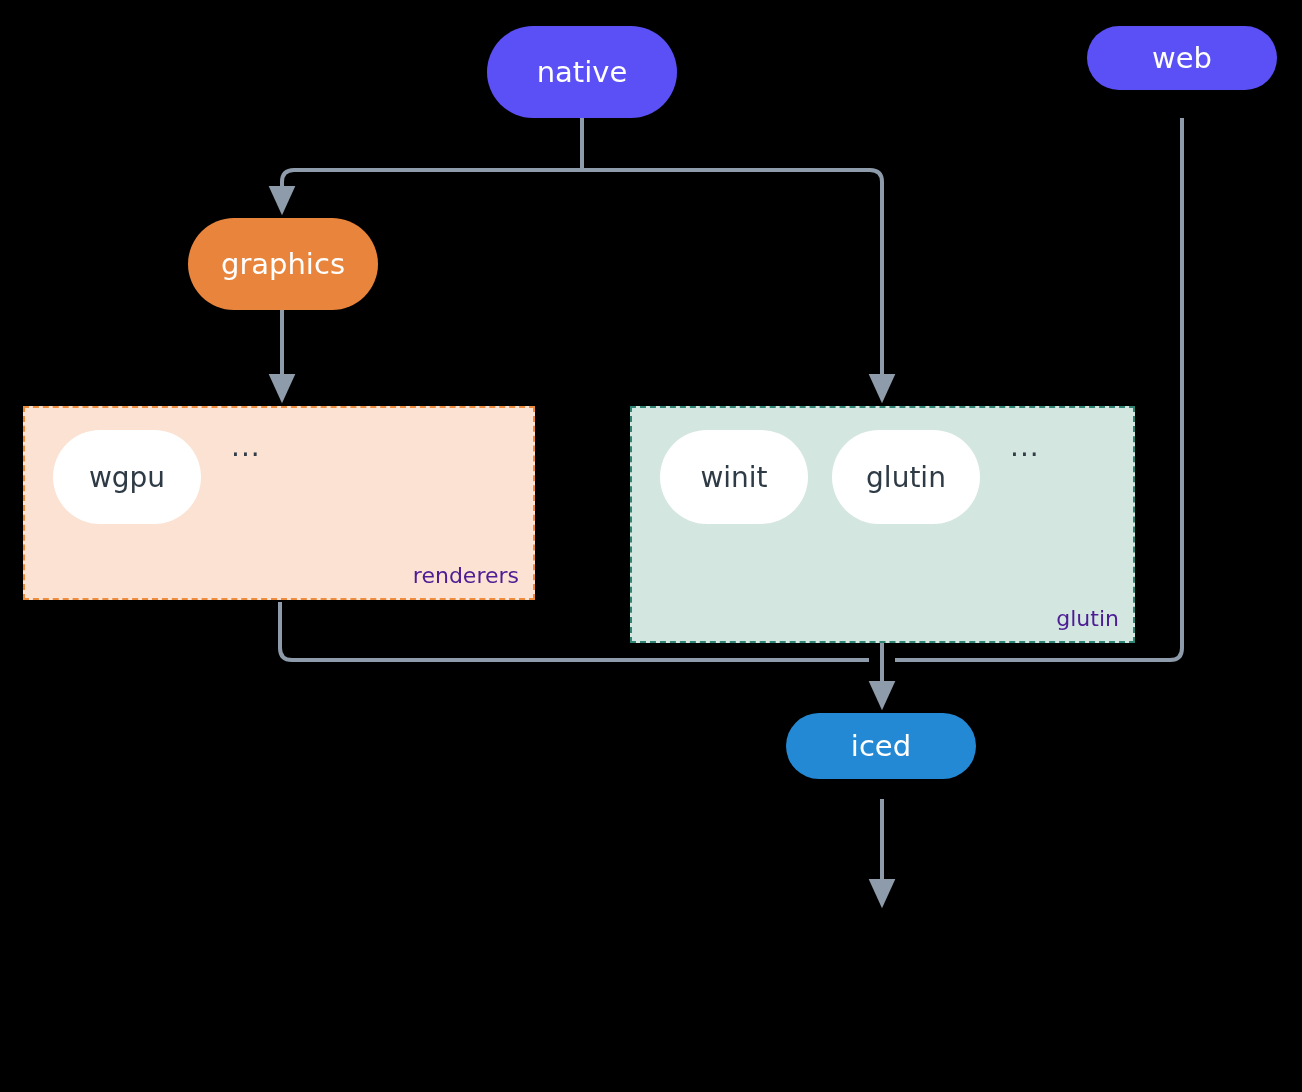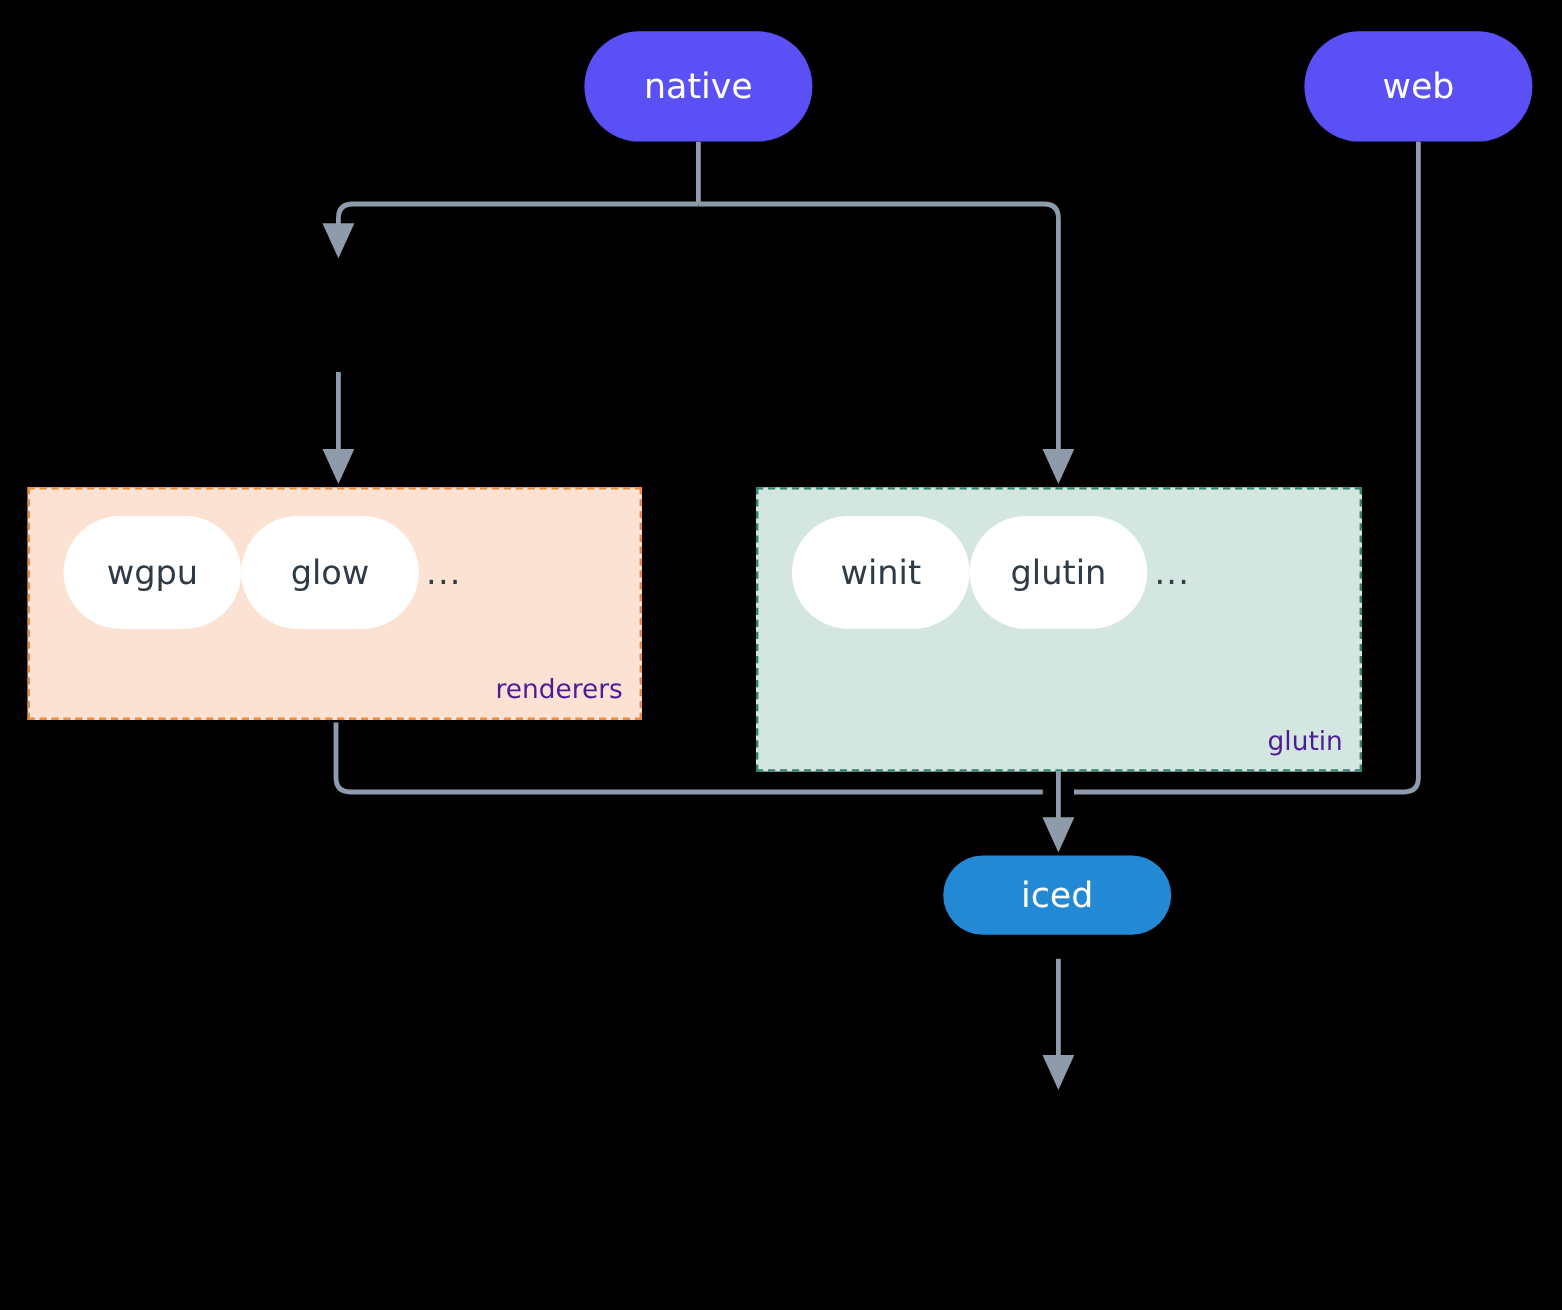--- a/index.html
+++ b/index.html
@@ -48,21 +48,21 @@
     font-size: 29px;
   }
   .node-native {
     left: 487px;  top: 26px;
     width: 190px; height: 92px;
     background: #5B50F5;
     border-radius: 46px;
   }
   .node-web {
     left: 1087px; top: 26px;
-    width: 190px; height: 92px;
+    width: 190px; height: 64px;
     background: #5B50F5;
     border-radius: 46px;
   }
   .node-graphics {
     left: 188px;  top: 218px;
     width: 190px; height: 92px;
     background: #E8843C;
     border-radius: 46px;
   }
   .node-iced {
@@ -105,21 +105,21 @@
     right: 14px;
     bottom: 10px;
     font-size: 22px;
     color: #4c1d95;
   }
   .group-items {
     position: absolute;
     left: 28px;
     top: 22px;
     display: flex;
-    align-items: center;
+    gap: 24px;
   }
   .chip {
     display: flex;
     align-items: center;
     justify-content: center;
     height: 94px;
     min-width: 148px;
     padding: 0 26px;
     box-sizing: border-box;
     background: #ffffff;
@@ -166,33 +166,33 @@
   </svg>
 
   <div class="node pill node-native">
     <span class="node-label">native</span>
   </div>
 
   <div class="node pill node-web">
     <span class="node-label">web</span>
   </div>
 
+  <div class="node pill node-graphics">
+    <span class="node-label">graphics</span>
+  </div>
 
   <div class="node pill node-iced">
     <span class="node-label">iced</span>
   </div>
 
 
   <div class="group group-renderers">
     <div class="group-items">
       <div class="chip">
         <span>wgpu</span>
-      </div>
-      <div class="chip">
-        <span>glow</span>
       </div>
       <span class="ellipsis">...</span>
     </div>
     <span class="group-title">renderers</span>
   </div>
 
   <div class="group group-shells">
     <div class="group-items">
       <div class="chip">
         <span>winit</span>

